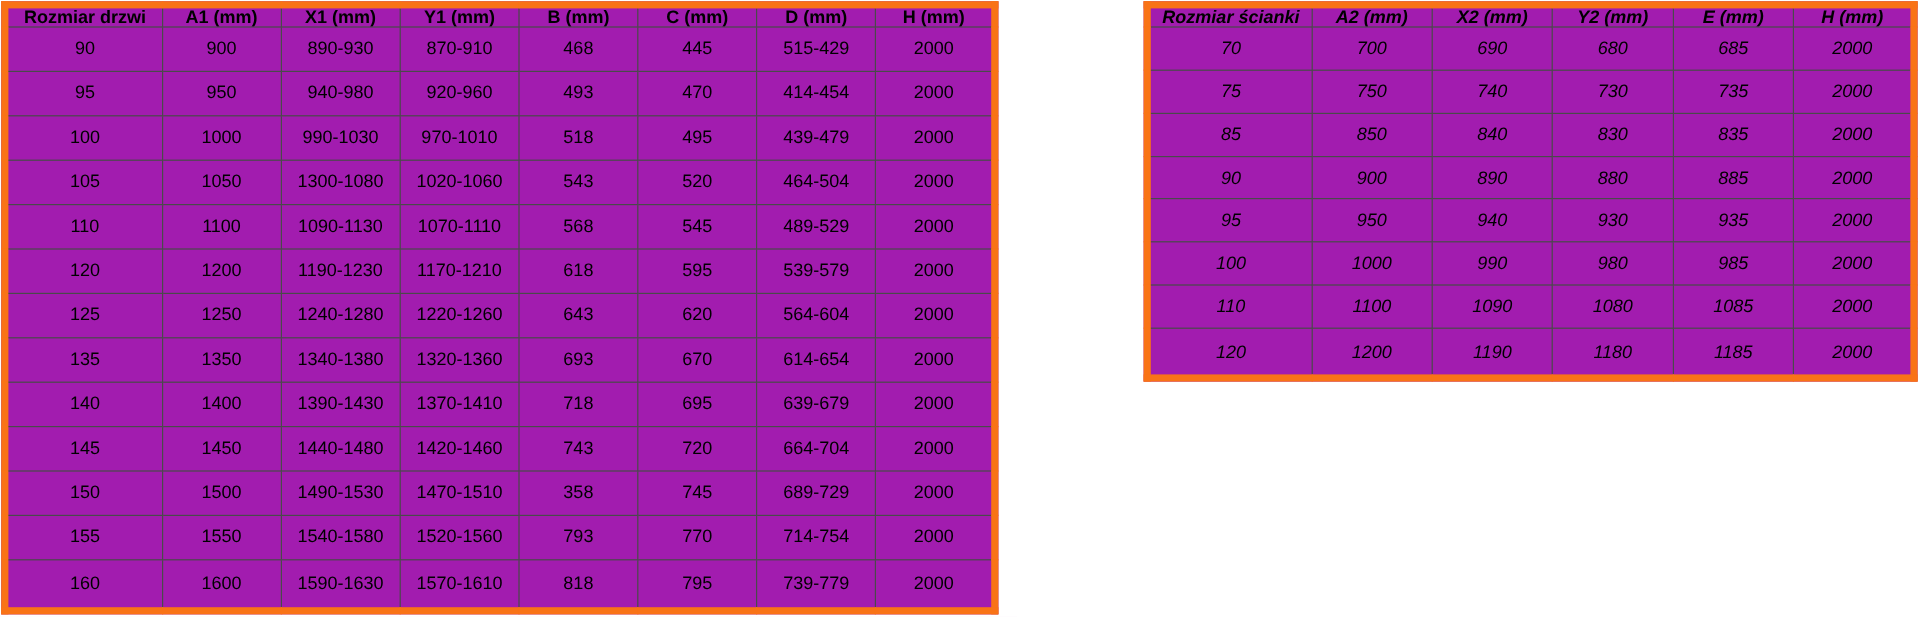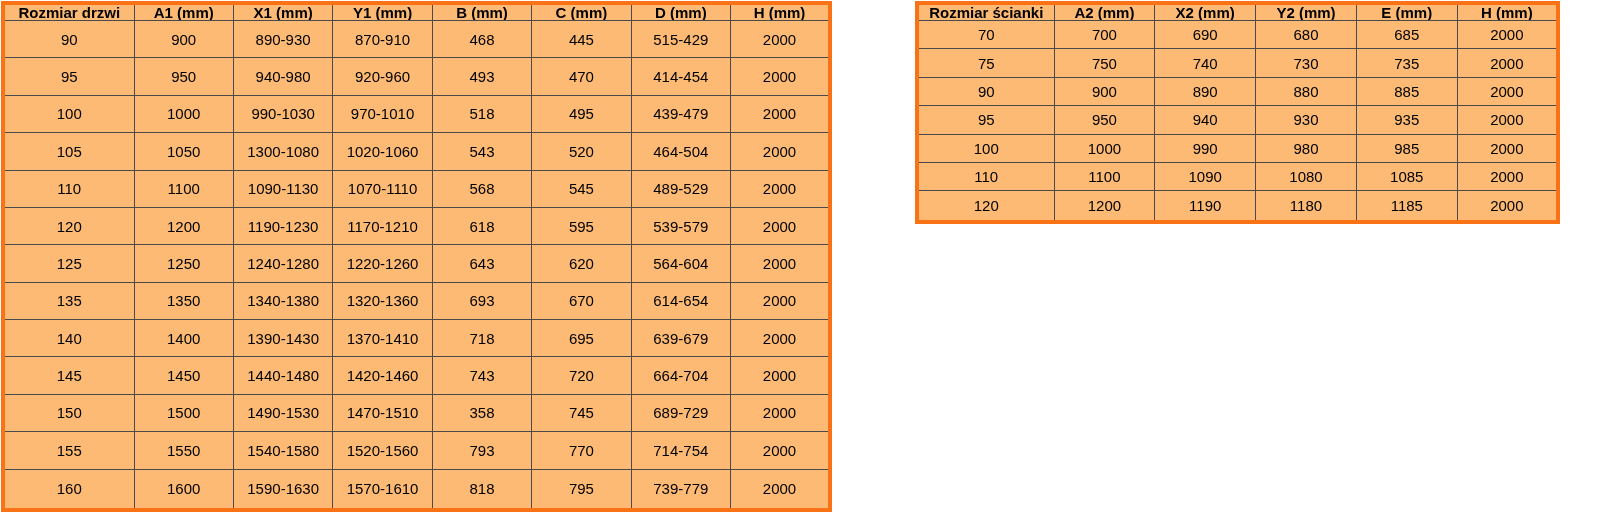--- a/index.html
+++ b/index.html
@@ -12,22 +12,22 @@
     width: 1600px;
     height: 514px;
     background: #ffffff;
     font-family: "Liberation Sans", sans-serif;
     color: #000000;
   }
   table.spec-table {
     border-collapse: collapse;
     table-layout: fixed;
     position: absolute;
-    background: #fdba74;
-    border: 4px solid #f97316;
+    background: #a21caf;
+    border: 6px solid #f97316;
   }
   table.spec-table th,
   table.spec-table td {
     border: 1px solid #4a4a4a;
     text-align: center;
     vertical-align: middle;
     padding: 0 4px;
     font-size: 15px;
     line-height: 1;
     white-space: nowrap;
@@ -37,24 +37,25 @@
     font-weight: bold;
     font-size: 15px;
   }
   table.doors-table {
     left: 1px;
     top: 1px;
     width: 831px;
     height: 511px;
   }
   table.walls-table {
-    left: 915px;
+    left: 953px;
     top: 1px;
     width: 645px;
-    height: 223px;
+    height: 317px;
+    font-style: italic;
   }
 </style>
 </head>
 <body>
 
 <div class="page">
   <table class="spec-table doors-table">
       <colgroup>
         <col style="width: 131px;">
         <col>
@@ -240,20 +241,28 @@
         </tr>
         <tr>
           <td>75</td>
           <td>750</td>
           <td>740</td>
           <td>730</td>
           <td>735</td>
           <td>2000</td>
         </tr>
         <tr>
+          <td>85</td>
+          <td>850</td>
+          <td>840</td>
+          <td>830</td>
+          <td>835</td>
+          <td>2000</td>
+        </tr>
+        <tr>
           <td>90</td>
           <td>900</td>
           <td>890</td>
           <td>880</td>
           <td>885</td>
           <td>2000</td>
         </tr>
         <tr>
           <td>95</td>
           <td>950</td>

